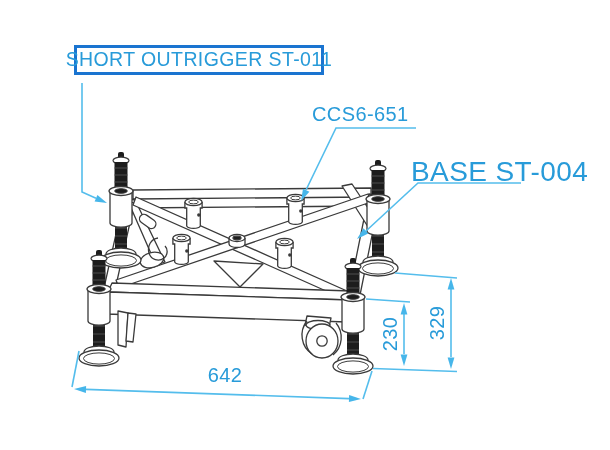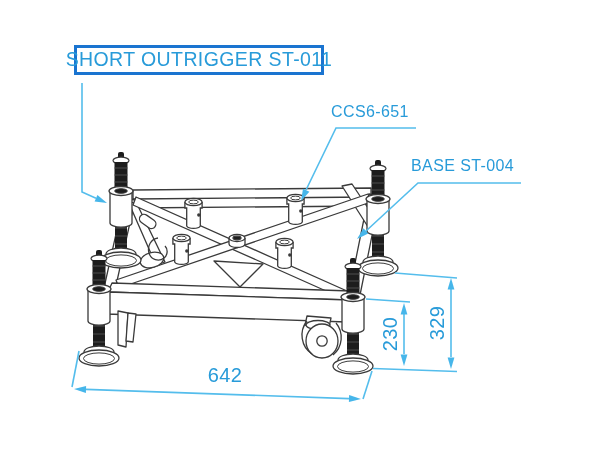--- a/index.html
+++ b/index.html
@@ -20,22 +20,22 @@
     line-height:1;
   }
   .label-box{
     left:63px;top:45px;width:250px;height:30px;
     border:3px solid #1a74d0;
     box-sizing:border-box;
     display:flex;align-items:center;justify-content:center;
     font-size:19.5px;
     margin-left:11px;
   }
-  .ccs-label{left:331px;top:104px;font-size:16px;}
-  .base-label{left:411px;top:158px;font-size:16px;}
+  .ccs-label{left:312px;top:104px;font-size:20px;}
+  .base-label{left:411px;top:158px;font-size:28px;}
   .dim{font-size:20px;text-align:center;}
   .dim-995{left:197px;top:365px;width:56px;}
   .dim-230{left:364px;top:324px;width:52px;height:20px;transform:rotate(-90deg);}
   .dim-329{left:411px;top:313px;width:52px;height:20px;transform:rotate(-90deg);}
 </style>
 </head>
 <body>
 
 <div class="stage">
 

